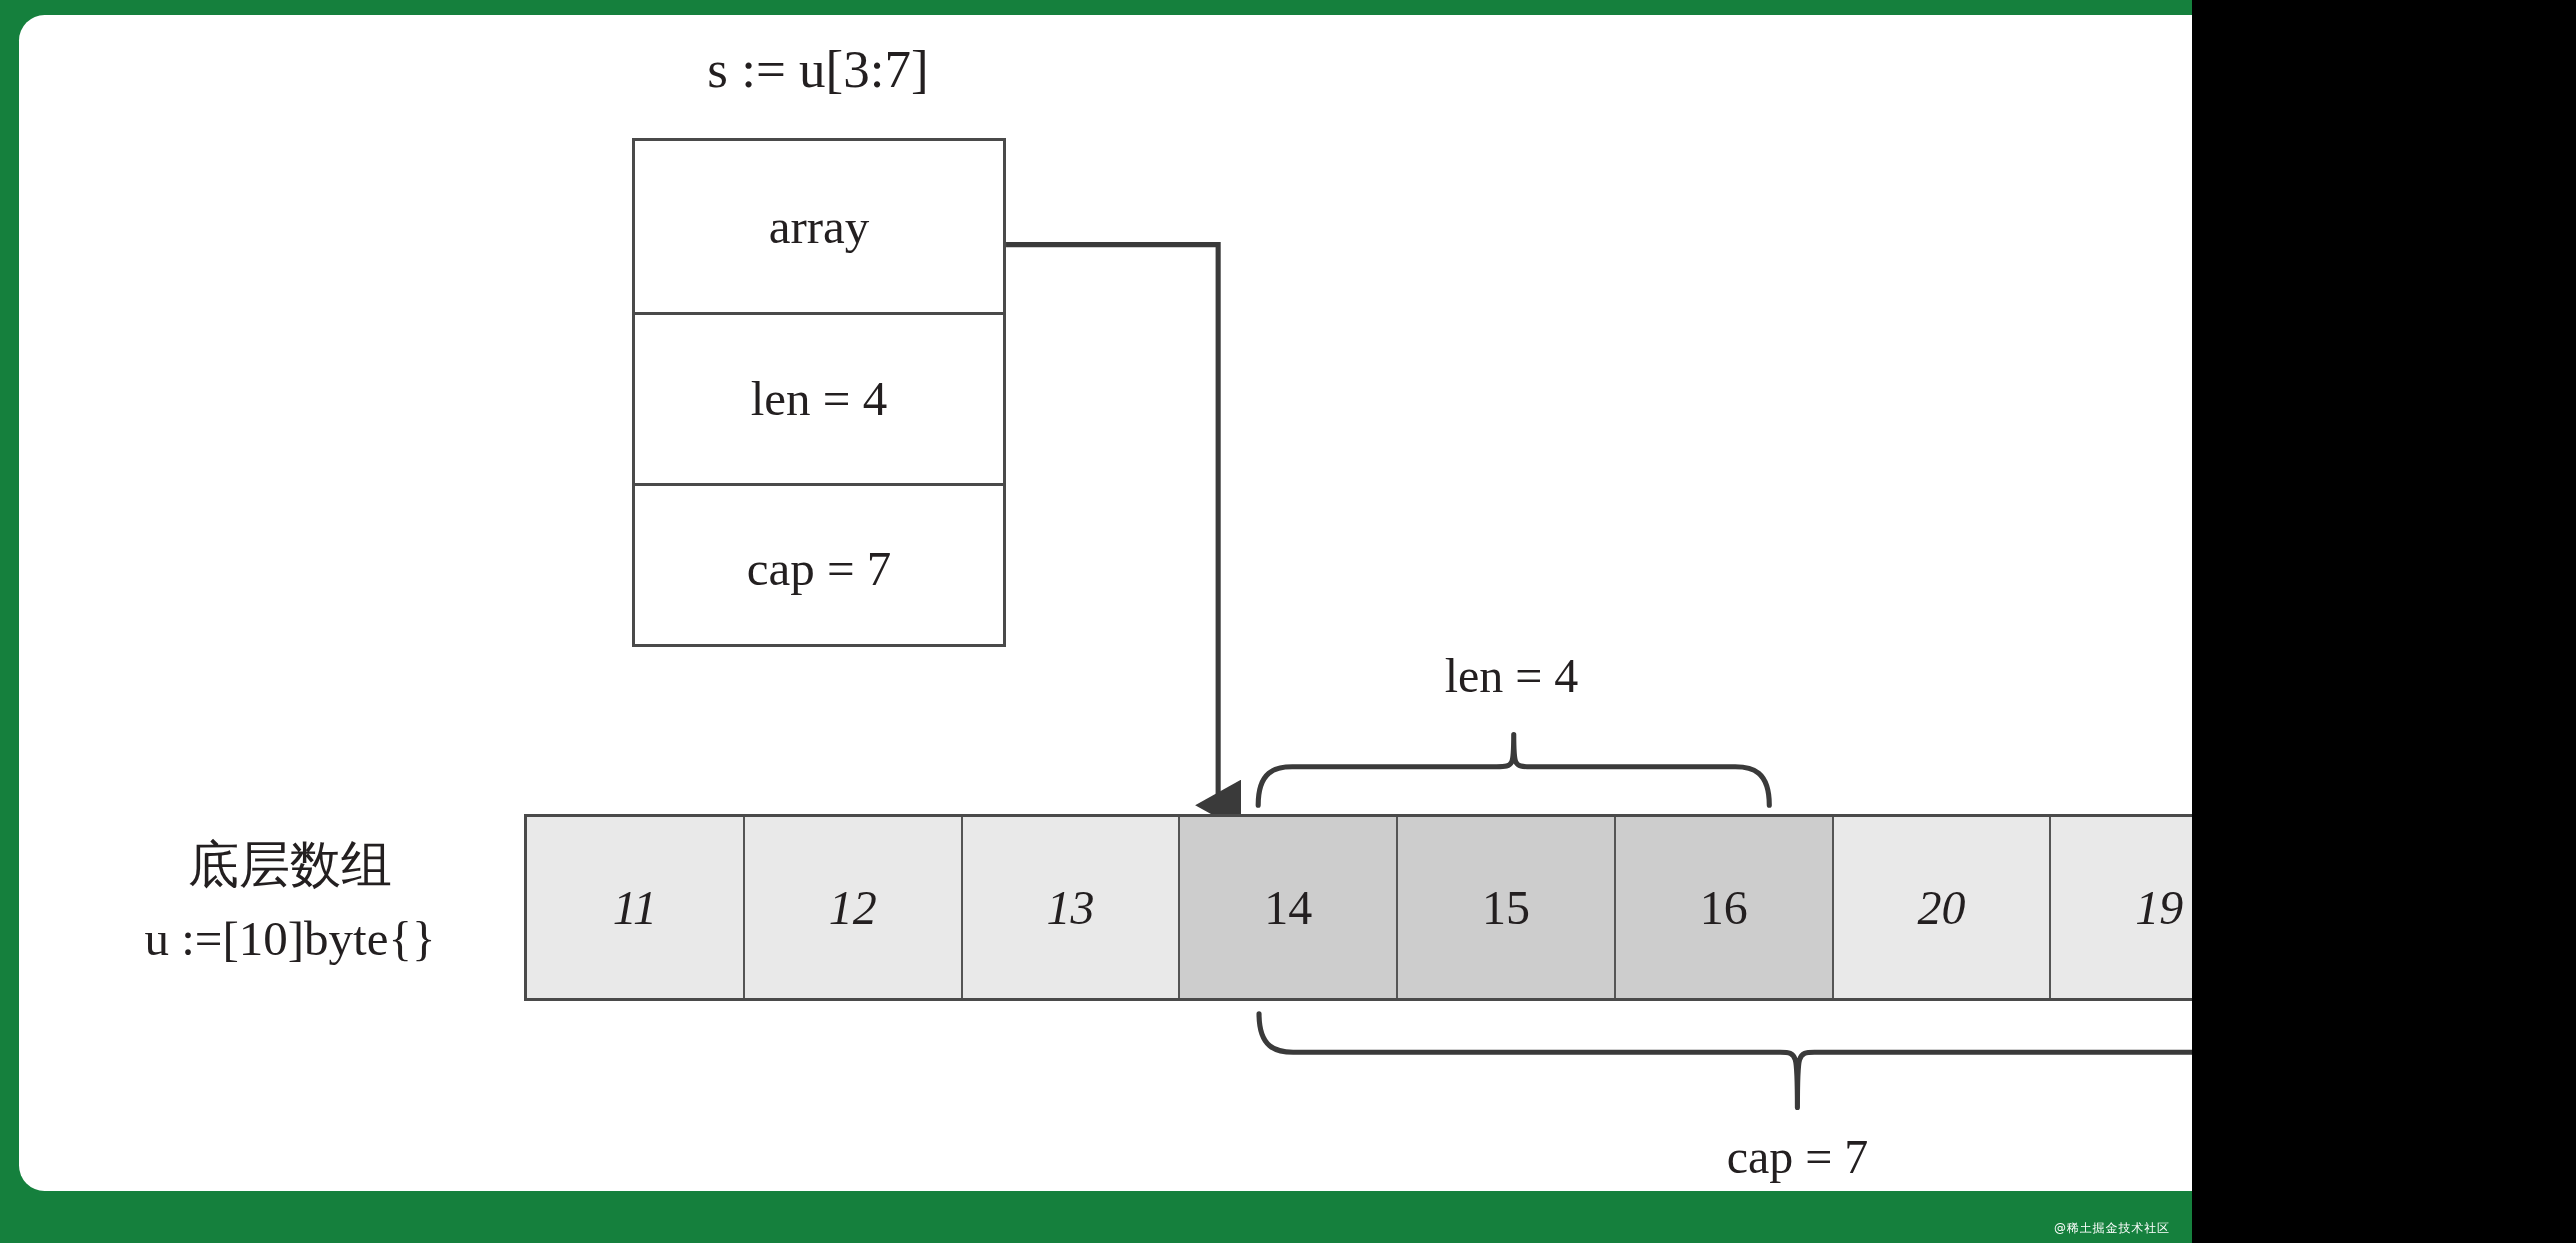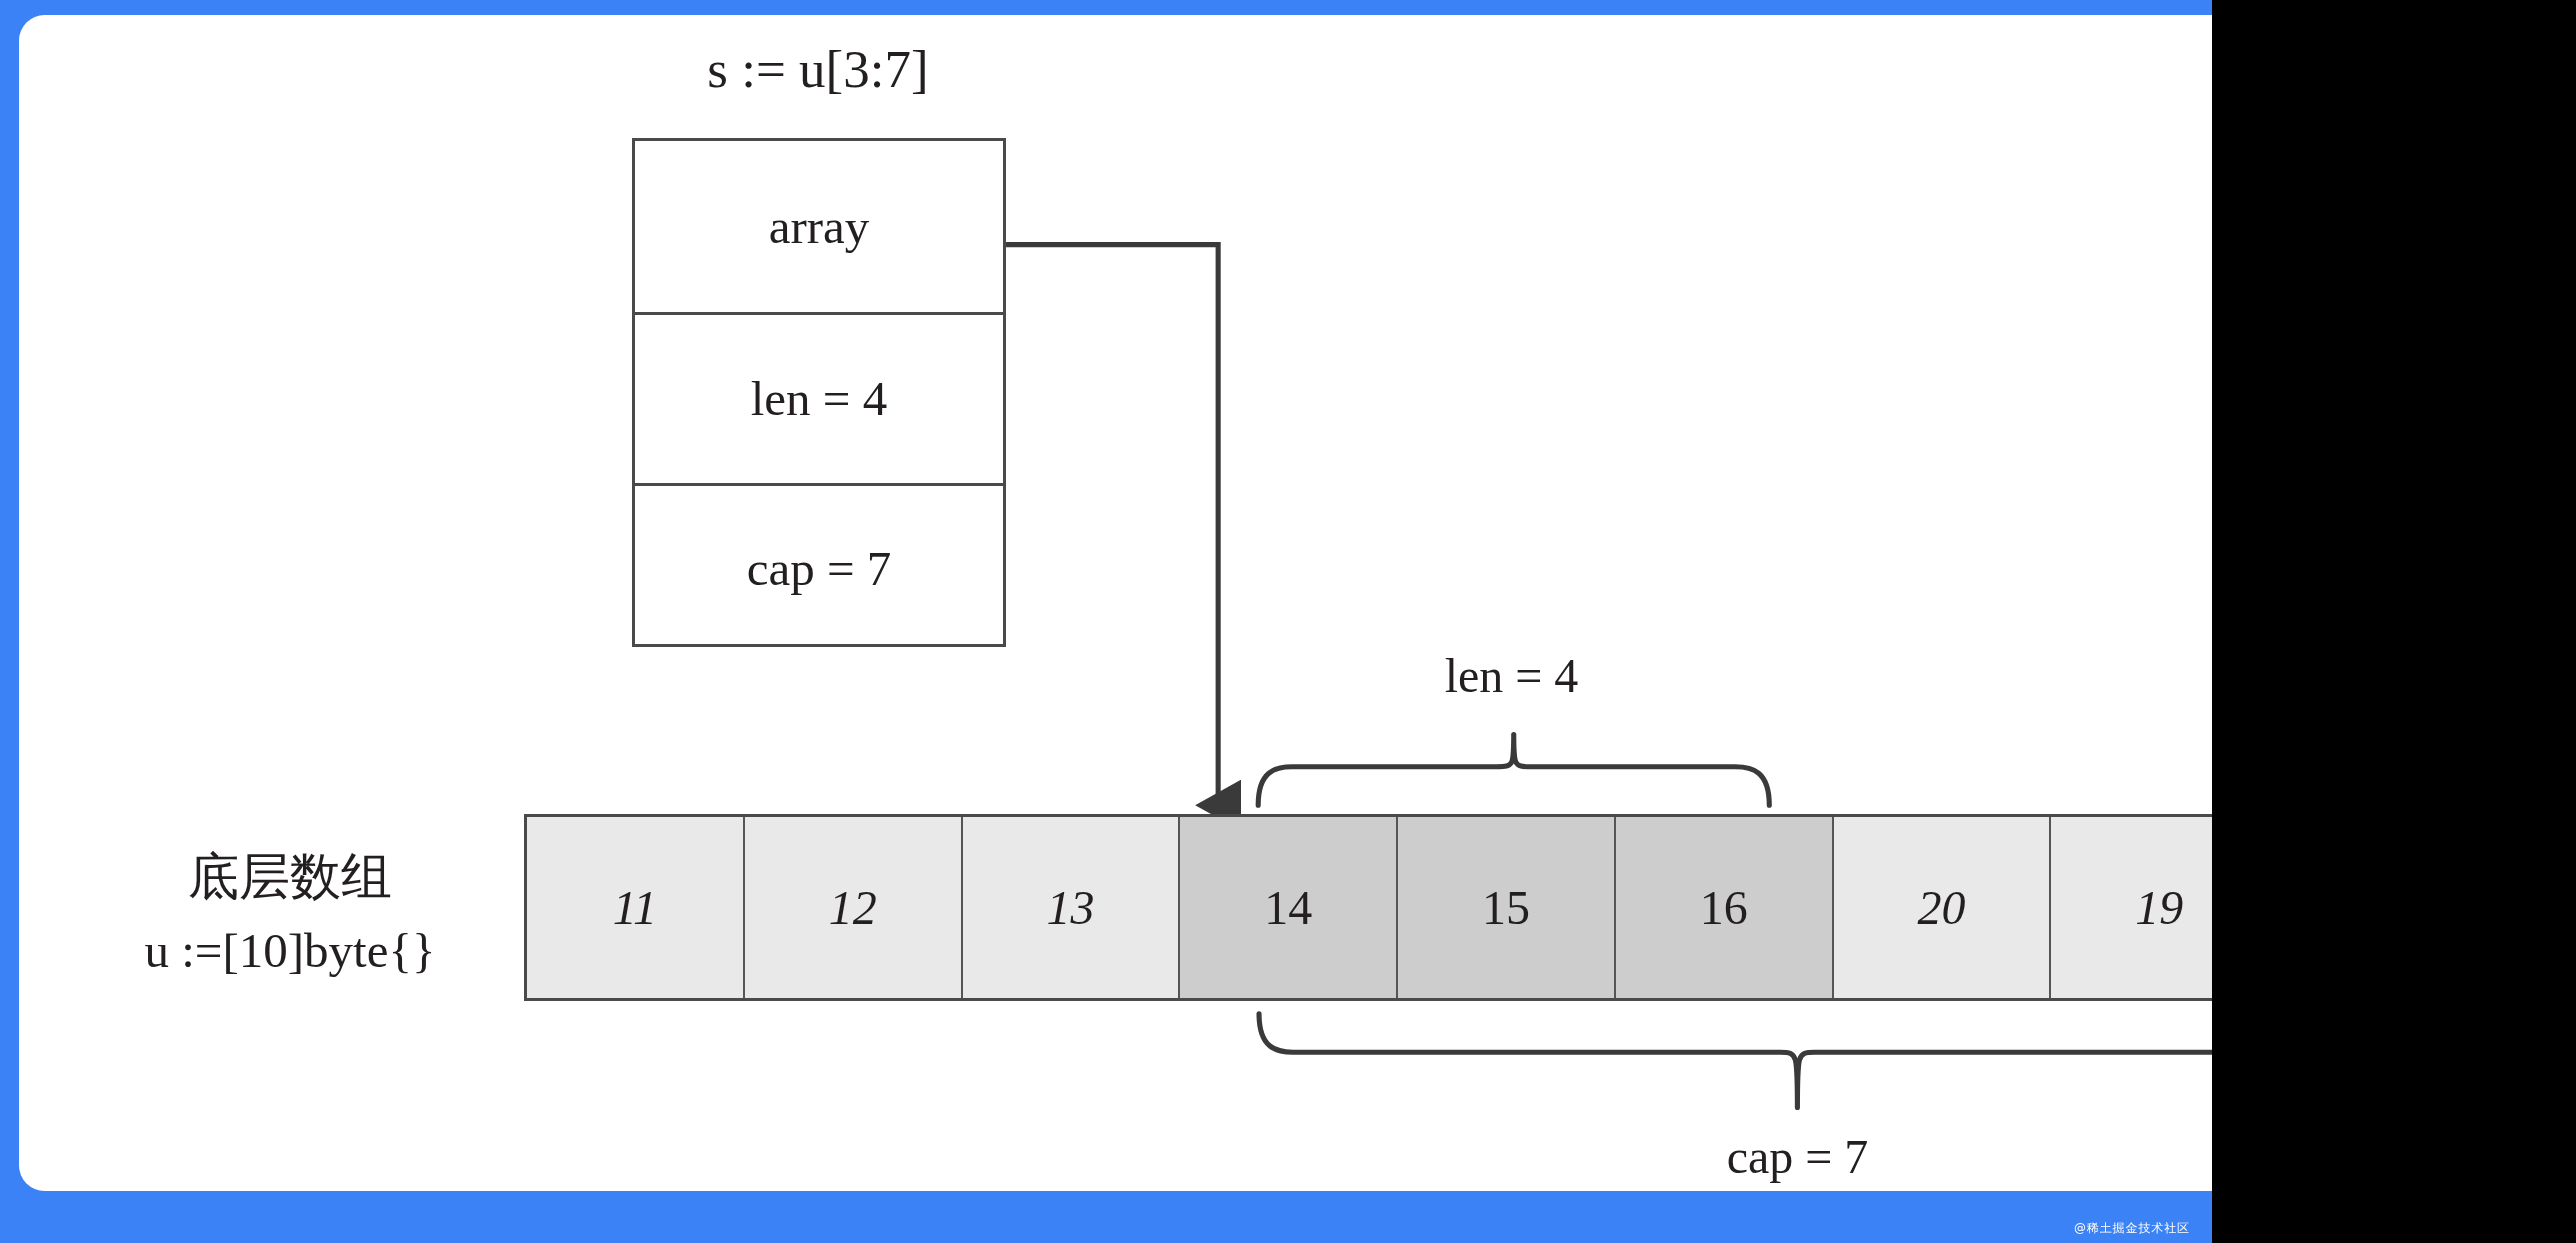--- a/index.html
+++ b/index.html
@@ -4,24 +4,23 @@
 <style>
   html, body {
     margin: 0;
     padding: 0;
     background: #000000;
   }
   #stage {
     position: relative;
     width: 2192px;
     height: 1244px;
-    background: #3b82f6;
+    background: #15803d;
     overflow: hidden;
     font-family: "Liberation Serif", "DejaVu Serif", serif;
-    padding-left: 20px;
   }
   #panel {
     position: absolute;
     left: 19px;
     top: 15.3px;
     width: 2539px;
     height: 1176px;
     background: #ffffff;
     border-radius: 25.6px;
   }
@@ -71,21 +70,21 @@
   #row-cap   { top: 342px; height: 168px; border-top: 3.4px solid #4a4a4a; }
 
   #array-label {
     left: 60px;
     top: 839px;
     width: 460px;
     text-align: center;
     font-size: 49px;
     color: #231f20;
   }
-  #array-label .l1 { display: block; margin-bottom: 24px; font-family: "DejaVu Sans", sans-serif; font-size: 51px; margin-top: 12px; }
+  #array-label .l1 { display: block; margin-bottom: 24px; font-family: "DejaVu Sans", sans-serif; font-size: 51px; }
   #array-label .l2 { display: block; }
 
   #array-row {
     position: absolute;
     left: 524px;
     top: 814px;
     width: 1964px;
     height: 187px;
     display: flex;
     border: 3.4px solid #4a4a4a;

